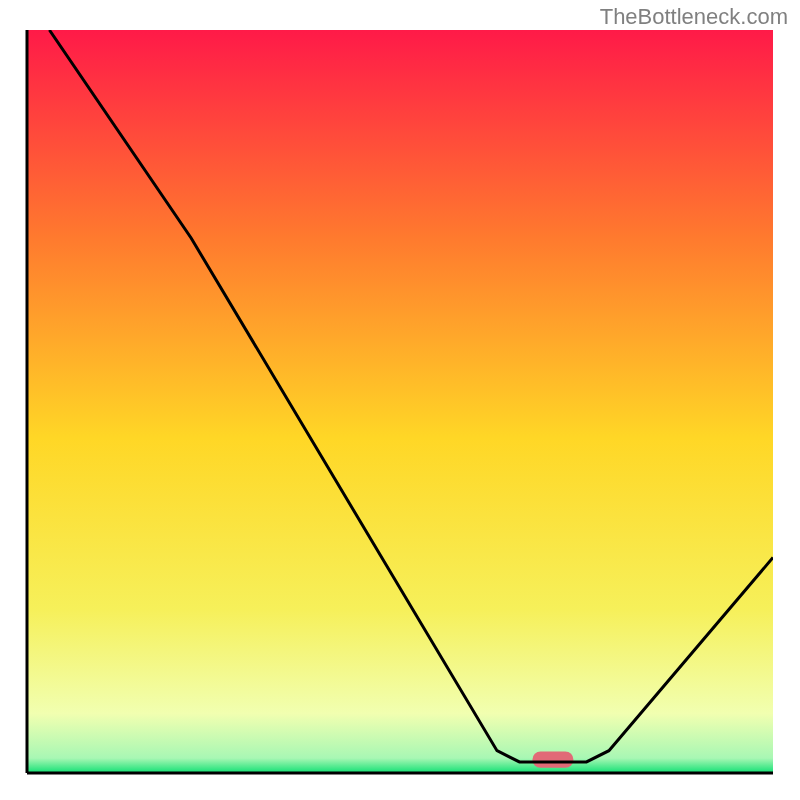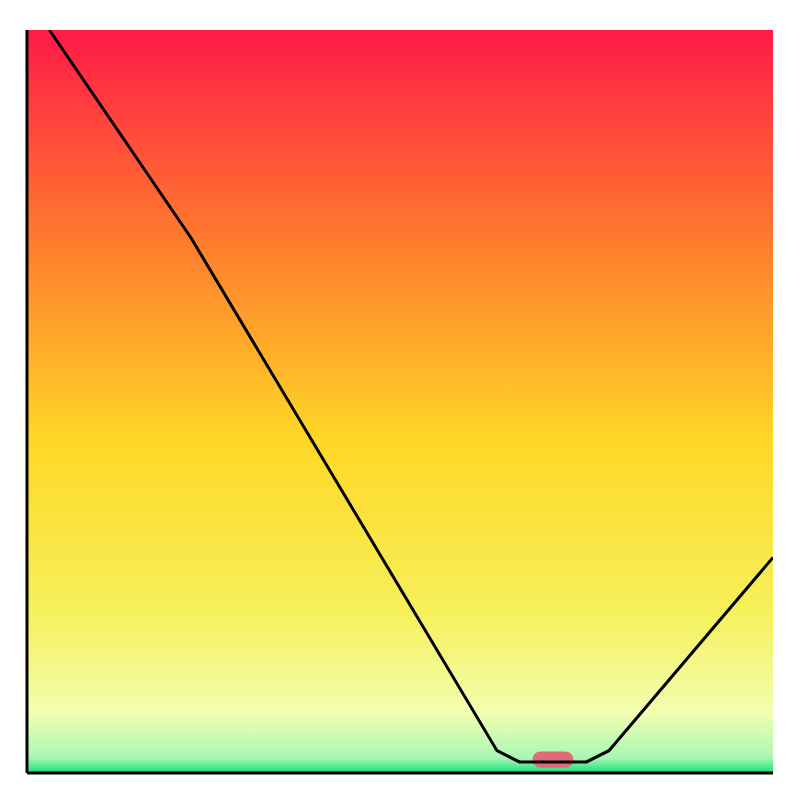--- a/index.html
+++ b/index.html
@@ -26,20 +26,21 @@
     z-index: 10;
   }
   svg {
     display: block;
   }
 </style>
 </head>
 <body>
 
 <div class="chart-container">
+  <div class="watermark">TheBottleneck.com</div>
   <svg width="800" height="800" viewBox="0 0 800 800">
     <defs>
       <linearGradient id="bg-grad" x1="0" y1="0" x2="0" y2="1">
         <stop id="g0" offset="0%" stop-color="#ff1a48"></stop>
         <stop id="g1" offset="28%" stop-color="#ff7a2e"></stop>
         <stop id="g2" offset="55%" stop-color="#ffd726"></stop>
         <stop id="g3" offset="78%" stop-color="#f6f05a"></stop>
         <stop id="g4" offset="92%" stop-color="#f1ffb0"></stop>
         <stop id="g5" offset="98%" stop-color="#a8f7b4"></stop>
         <stop id="g6" offset="100%" stop-color="#11e074"></stop>

